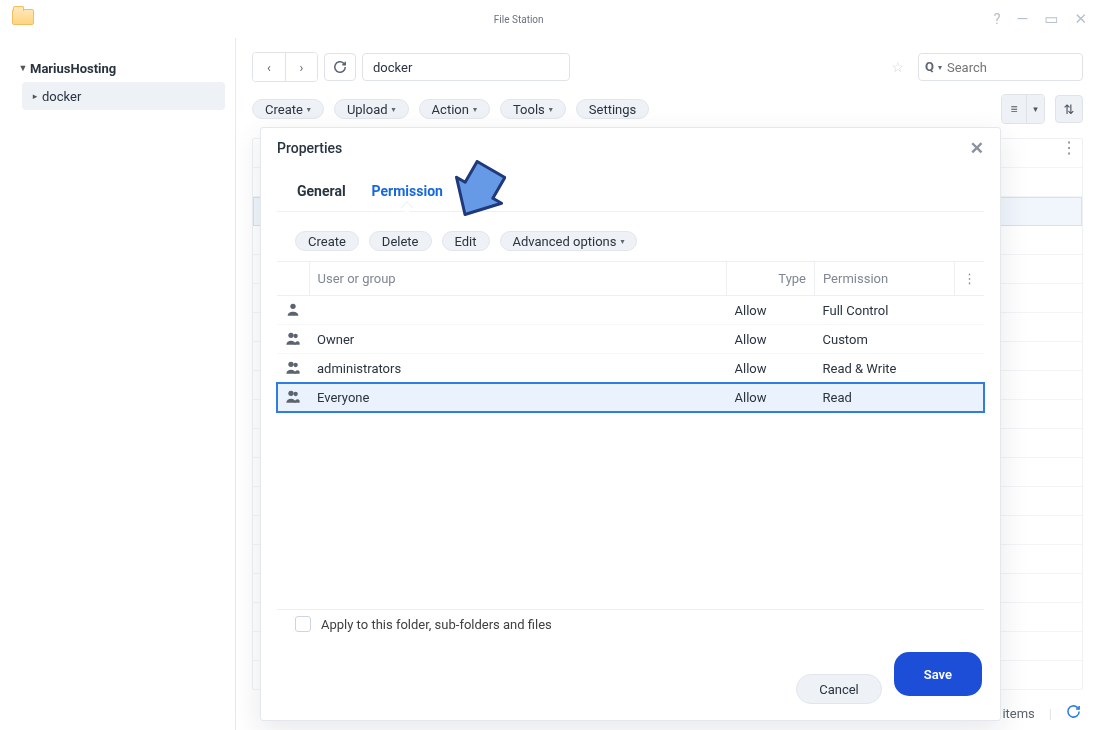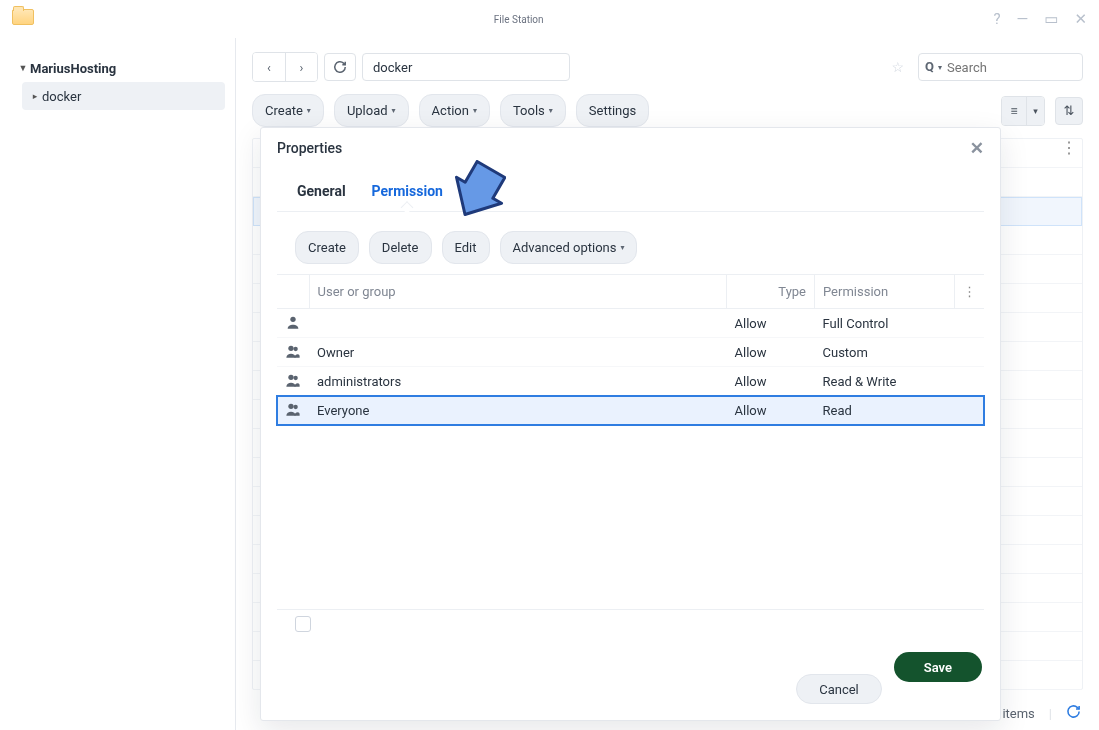--- a/index.html
+++ b/index.html
@@ -32,21 +32,21 @@
 .icon-btn { width: 32px; height: 28px; display: flex; align-items: center; justify-content: center; background: #fff; border: 1px solid #dfe3e8; border-radius: 4px; cursor: pointer; color: #5a636f; }
 .path-input { flex: 1; height: 28px; border: 1px solid #dfe3e8; border-radius: 4px; padding: 0 30px 0 10px; font-size: 13px; color: #2a3440; position: relative; }
 .path-wrap { flex: 1; position: relative; }
 .path-wrap .star { position: absolute; right: 8px; top: 6px; color: #cfd5de; font-size: 14px; }
 .search-wrap { position: relative; width: 165px; }
 .search-input { width: 100%; height: 28px; border: 1px solid #dfe3e8; border-radius: 4px; padding: 0 10px 0 28px; font-size: 13px; color: #2a3440; }
 .search-wrap .mag { position: absolute; left: 7px; top: 6px; color: #5e6773; font-size: 13px; font-weight: bold; }
 .search-wrap .dd { position: absolute; left: 20px; top: 10px; font-size: 8px; color: #5e6773; }
 
 .toolbar { display: flex; align-items: center; gap: 10px; margin-top: 12px; }
-.btn { height: 33px; padding: 0 12px; background: #eef1f5; border: 1px solid #e2e6ec; border-radius: 13px; font-size: 13px; color: #2a3440; cursor: pointer; display: inline-flex; align-items: center; gap: 4px; }
+.btn { height: 20px; padding: 0 12px; background: #eef1f5; border: 1px solid #e2e6ec; border-radius: 13px; font-size: 13px; color: #2a3440; cursor: pointer; display: inline-flex; align-items: center; gap: 4px; }
 .btn .caret-down { font-size: 8px; color: #5e6773; }
 .toolbar-spacer { flex: 1; }
 .view-group { display: flex; border: 1px solid #dfe3e8; border-radius: 4px; overflow: hidden; }
 .view-btn { width: 24px; height: 28px; display: flex; align-items: center; justify-content: center; background: #eef1f5; cursor: pointer; color: #4a535e; font-size: 12px; }
 .view-btn.narrow { width: 18px; font-size: 9px; border-left: 1px solid #dfe3e8; }
 .sort-btn { width: 28px; height: 28px; display: flex; align-items: center; justify-content: center; background: #eef1f5; border: 1px solid #dfe3e8; border-radius: 4px; cursor: pointer; color: #4a535e; font-size: 13px; }
 
 .file-list-bg { position: absolute; left: 16px; right: 16px; top: 100px; bottom: 40px; border: 1px solid #eef1f5; border-radius: 2px; }
 .file-row { height: 29px; border-bottom: 1px solid #f2f4f7; }
 .file-row.sel { border: 1px solid #cfe3fa; background: #f1f6fd; }
@@ -74,21 +74,21 @@
 .perm-table th.perm-col { width: 140px; border-left: 1px solid #eceff3; }
 .perm-table th.menu-col { width: 16px; border-left: 1px solid #eceff3; text-align: center; color:#888; }
 .perm-table td { height: 29px; padding: 0 8px; font-size: 13px; color: #2a3440; border-bottom: 1px solid #f6f7f9; }
 .perm-table tr.selected td { background: #eaf2fe; }
 .perm-table tr.selected { outline: 2px solid #2f7de1; outline-offset: -1px; }
 .perm-table td.icon-cell { color: #5a636f; text-align: center; }
 .apply-row { padding: 6px 18px 10px 18px; display: flex; align-items: center; gap: 10px; margin: 0 16px; border-top: 1px solid #eceff3; }
 .chk { width: 16px; height: 16px; border: 1px solid #cfd5de; border-radius: 3px; background: #fff; cursor: pointer; }
 .dlg-foot { display: flex; justify-content: flex-end; gap: 12px; padding: 10px 18px 16px 18px; }
 .btn-cancel { height: 30px; padding: 0 22px; background: #eef1f5; border: 1px solid #e2e6ec; border-radius: 15px; font-size: 13px; color: #2a3440; cursor: pointer; margin-top: 22px; }
-.btn-save { height: 30px; padding: 0 30px; background: #14532d; border: none; border-radius: 15px; font-size: 13px; color: #fff; font-weight: 600; cursor: pointer; }
+.btn-save { height: 44px; padding: 0 30px; background: #1d4ed8; border: none; border-radius: 15px; font-size: 13px; color: #fff; font-weight: 600; cursor: pointer; }
 
 
 .arrow-anno { position: absolute; left: 446px; top: 160px; pointer-events: none; }
 
 
 .folder-ico { display:inline-block; width:22px; height:16px; background:linear-gradient(#ffe6b3,#ffd480); border:1px solid #f0c060; border-radius:2px; position:relative; }
 .folder-ico::before { content:""; position:absolute; top:-4px; left:0; width:9px; height:4px; background:#ffe6b3; border:1px solid #f0c060; border-bottom:none; border-radius:2px 2px 0 0; }
 </style>
 </head>
 <body>
@@ -274,20 +274,21 @@
                 </svg></td>
               <td>Everyone</td>
               <td>Allow</td>
               <td colspan="2">Read</td>
             </tr>
           </tbody>
       </table>
     </div>
     <div class="apply-row">
       <span class="chk"></span>
+      <span>Apply to this folder, sub-folders and files</span>
     </div>
     <div class="dlg-foot">
       <button class="btn-cancel">Cancel</button>
       <button class="btn-save">Save</button>
     </div>
   </div>
 
   <svg class="arrow-anno" width="60" height="64" viewBox="0 0 60 64">
     <path d="M48 6 L48 30 L58 30 L32 58 L6 30 L16 30 L16 6 Z" transform="rotate(30 32 32)" fill="#6699e6" stroke="#1f3a7a" stroke-width="3" stroke-linejoin="round"></path>
   </svg>

